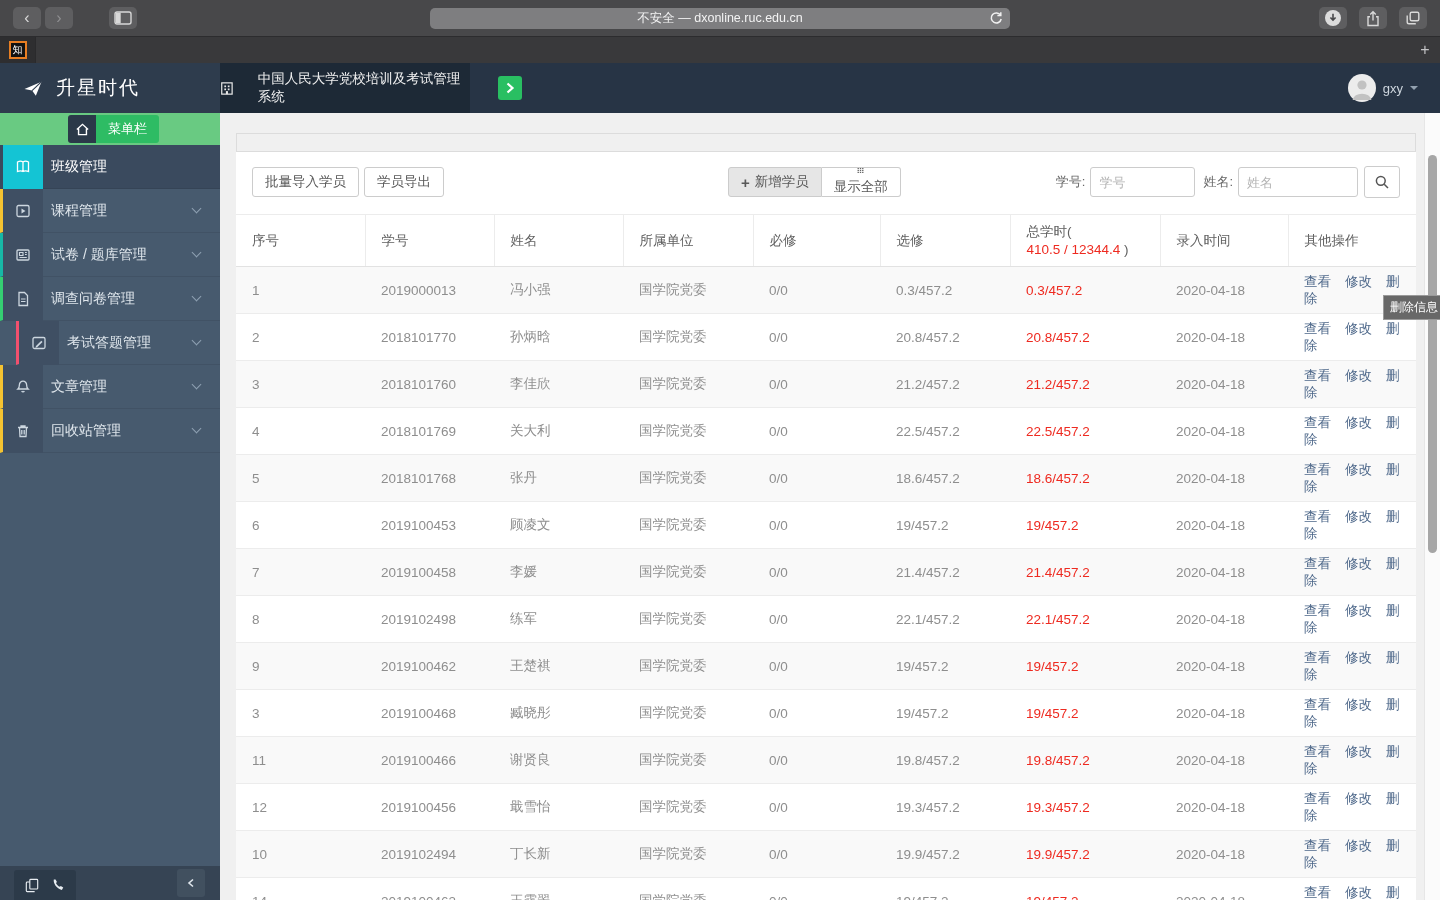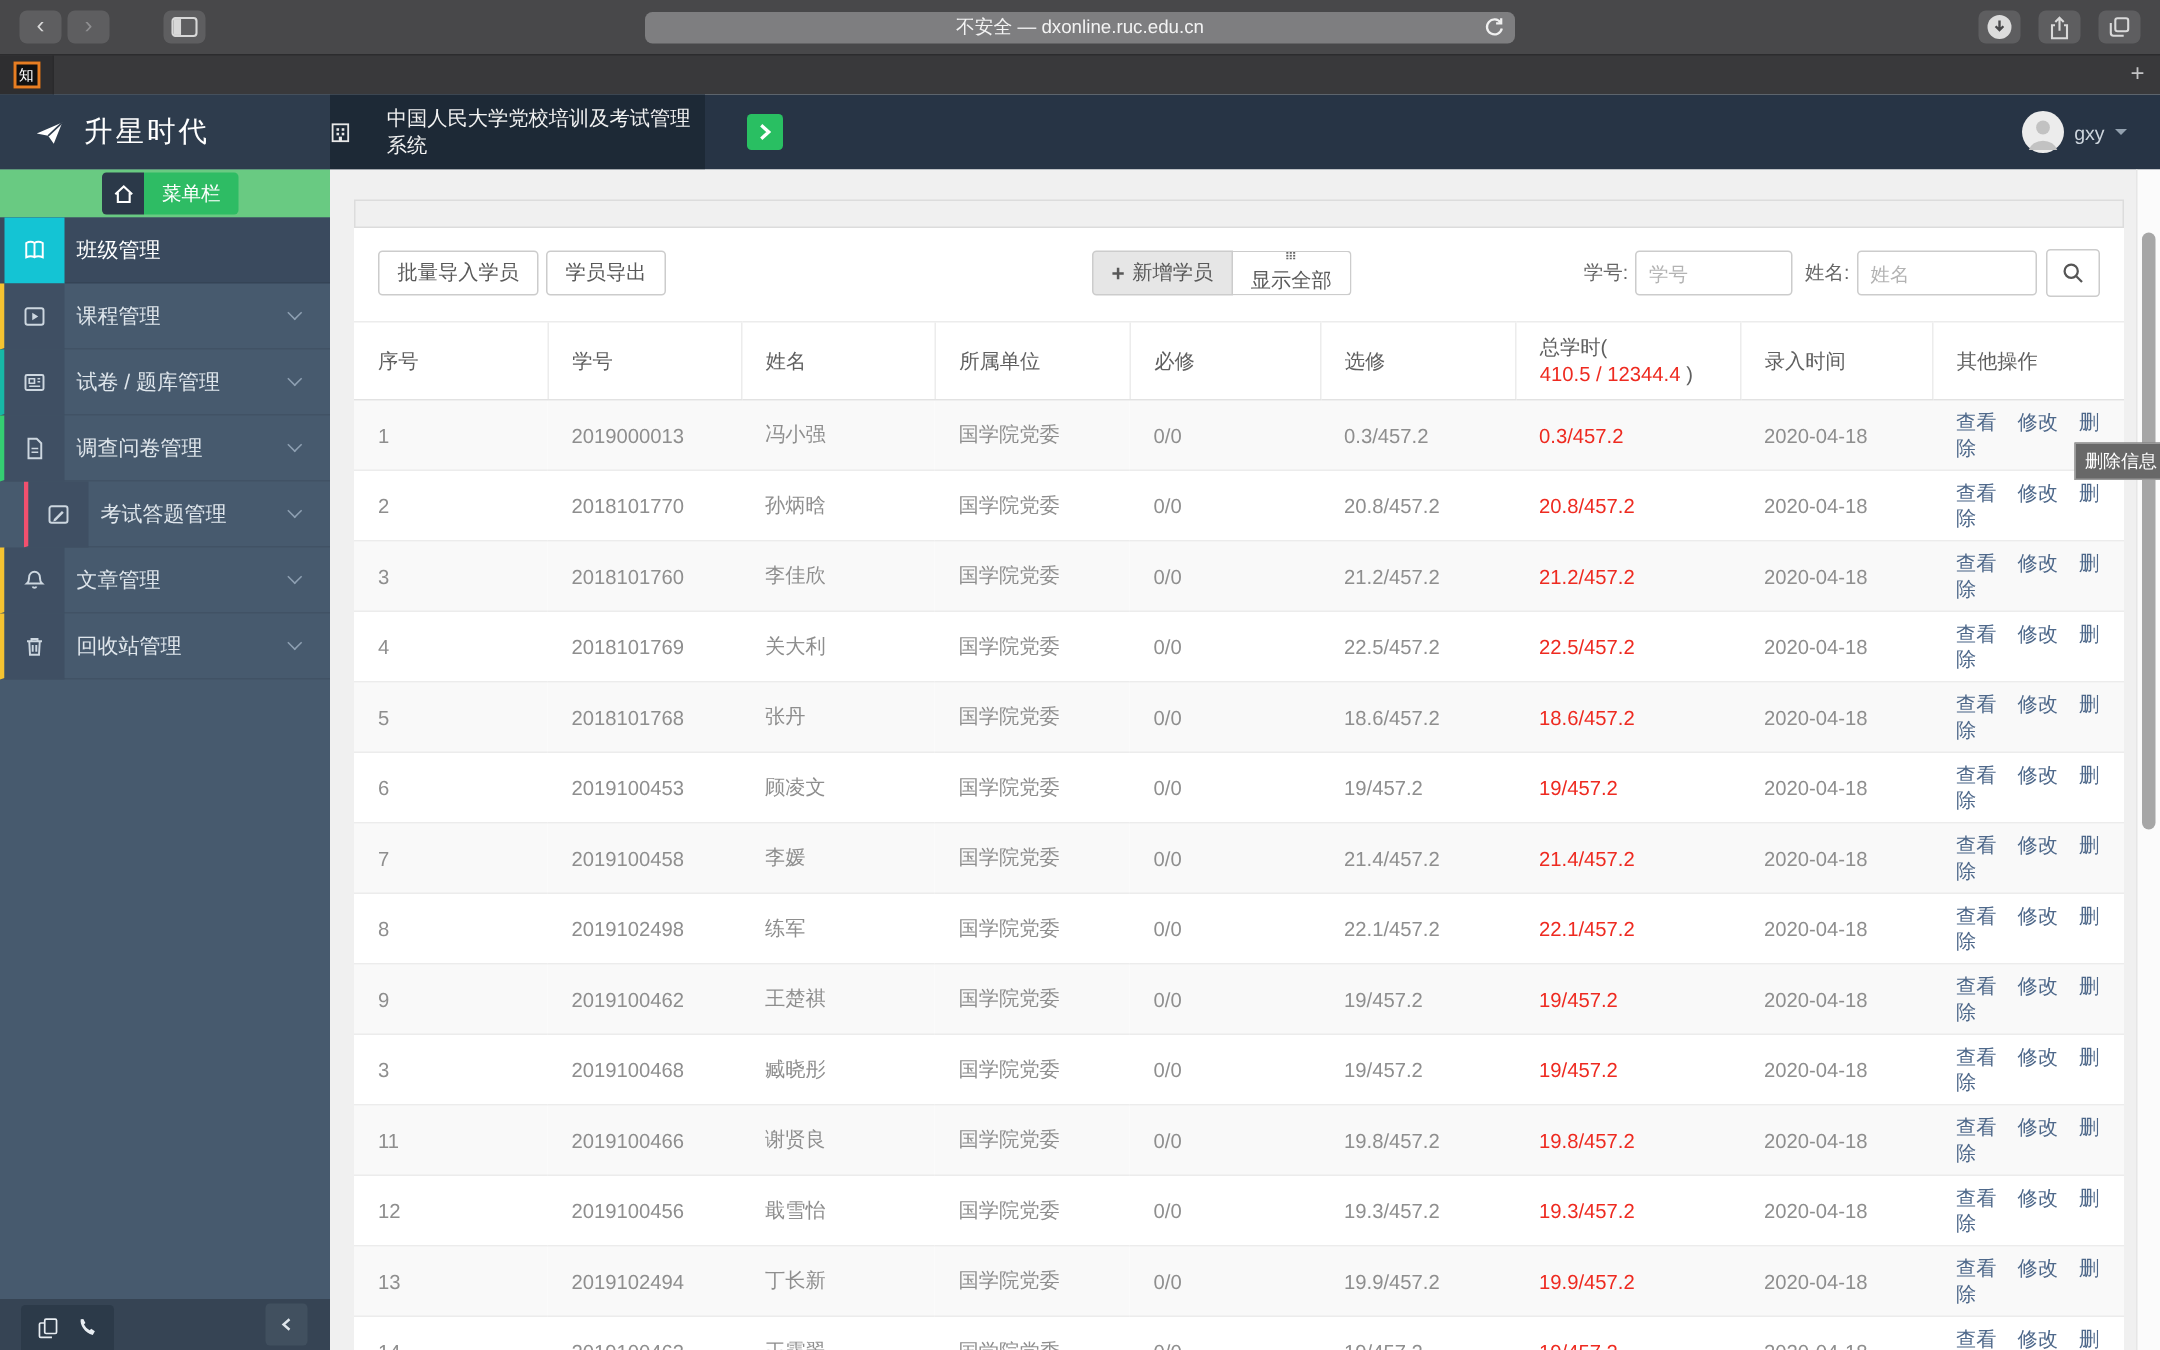--- a/index.html
+++ b/index.html
@@ -514,21 +514,21 @@
     <td>2019100456</td>
     <td>戢雪怡</td>
     <td>国学院党委</td>
     <td>0/0</td>
     <td>19.3/457.2</td>
     <td class="red">19.3/457.2</td>
     <td>2020-04-18</td>
     <td class="actions"><a href="#">查看</a><a href="#">修改</a><a href="#">删除</a></td>
   </tr>
           <tr>
-    <td>13</td>
+    <td>10</td>
     <td>2019102494</td>
     <td>丁长新</td>
     <td>国学院党委</td>
     <td>0/0</td>
     <td>19.9/457.2</td>
     <td class="red">19.9/457.2</td>
     <td>2020-04-18</td>
     <td class="actions"><a href="#">查看</a><a href="#">修改</a><a href="#">删除</a></td>
   </tr>
           <tr>

